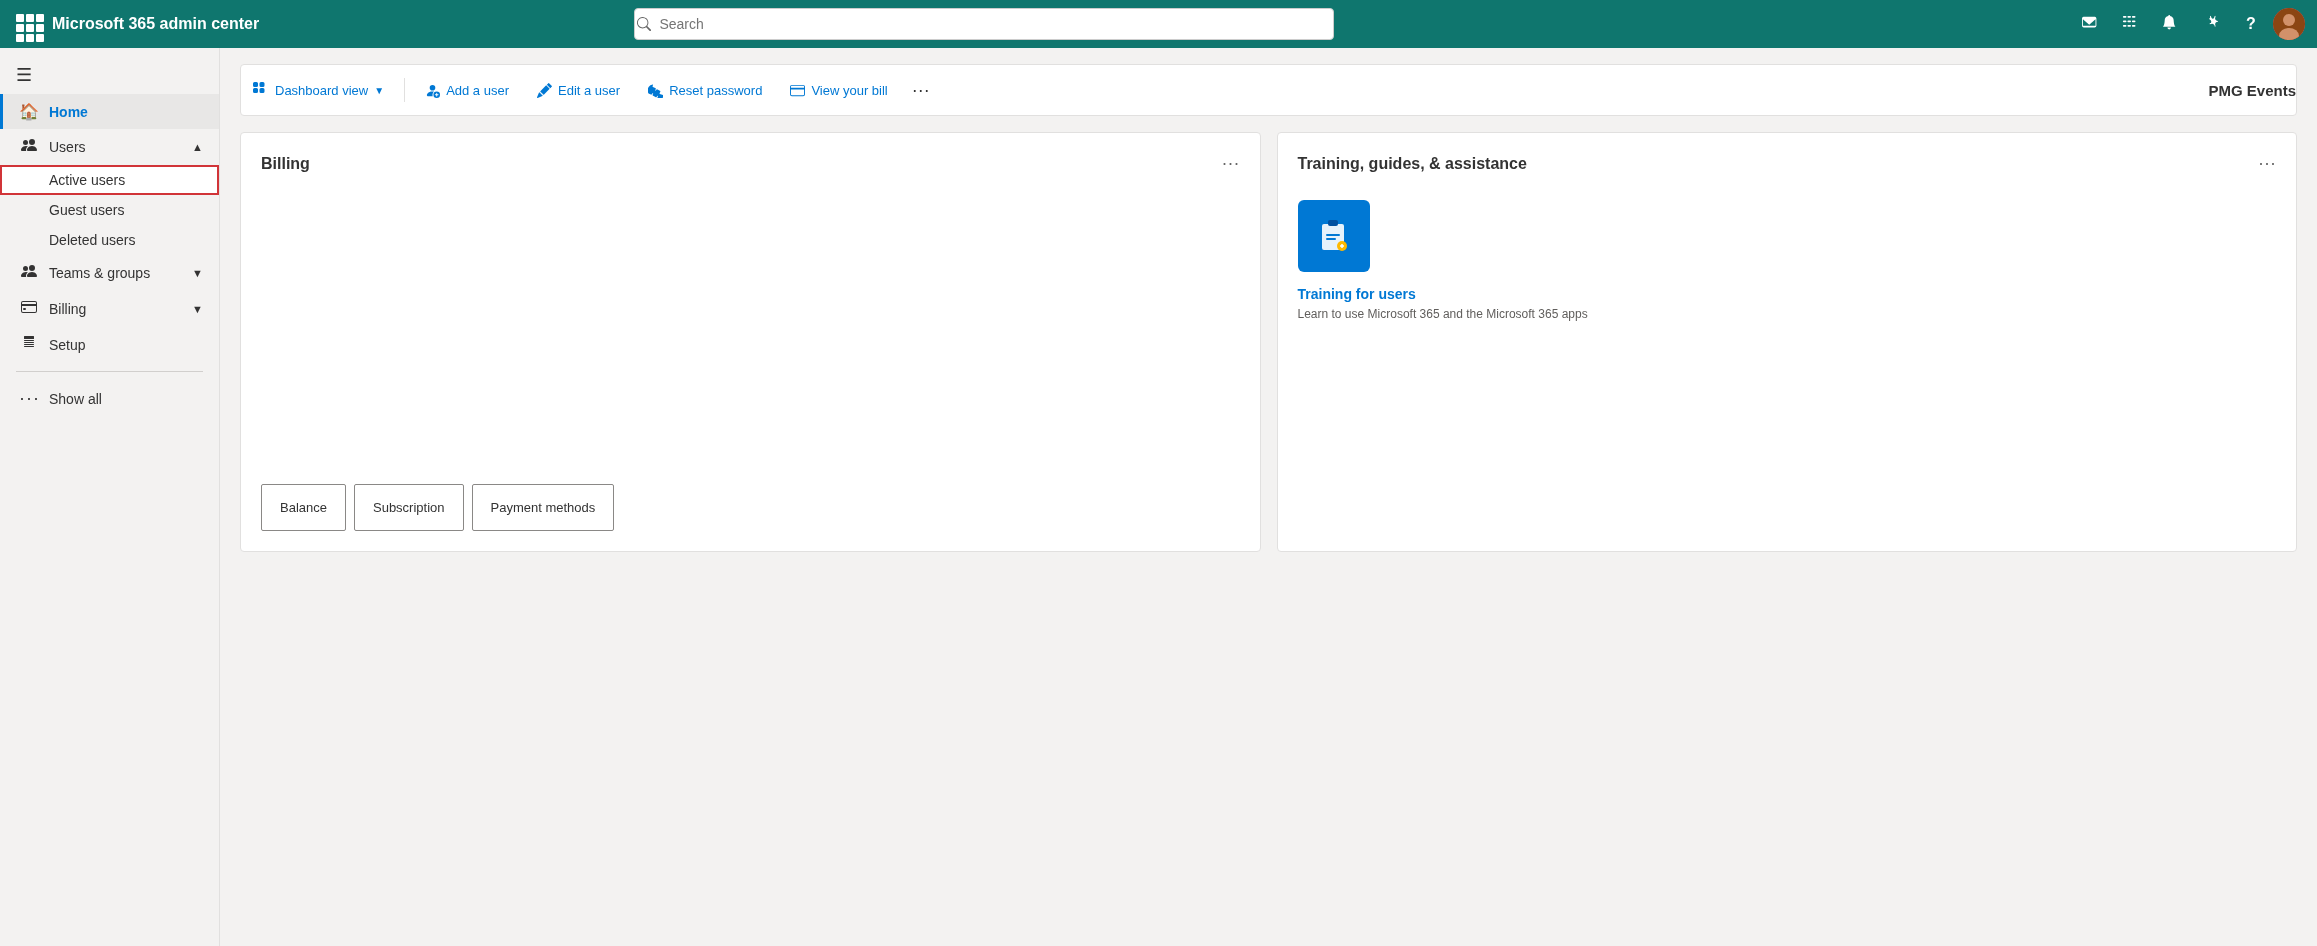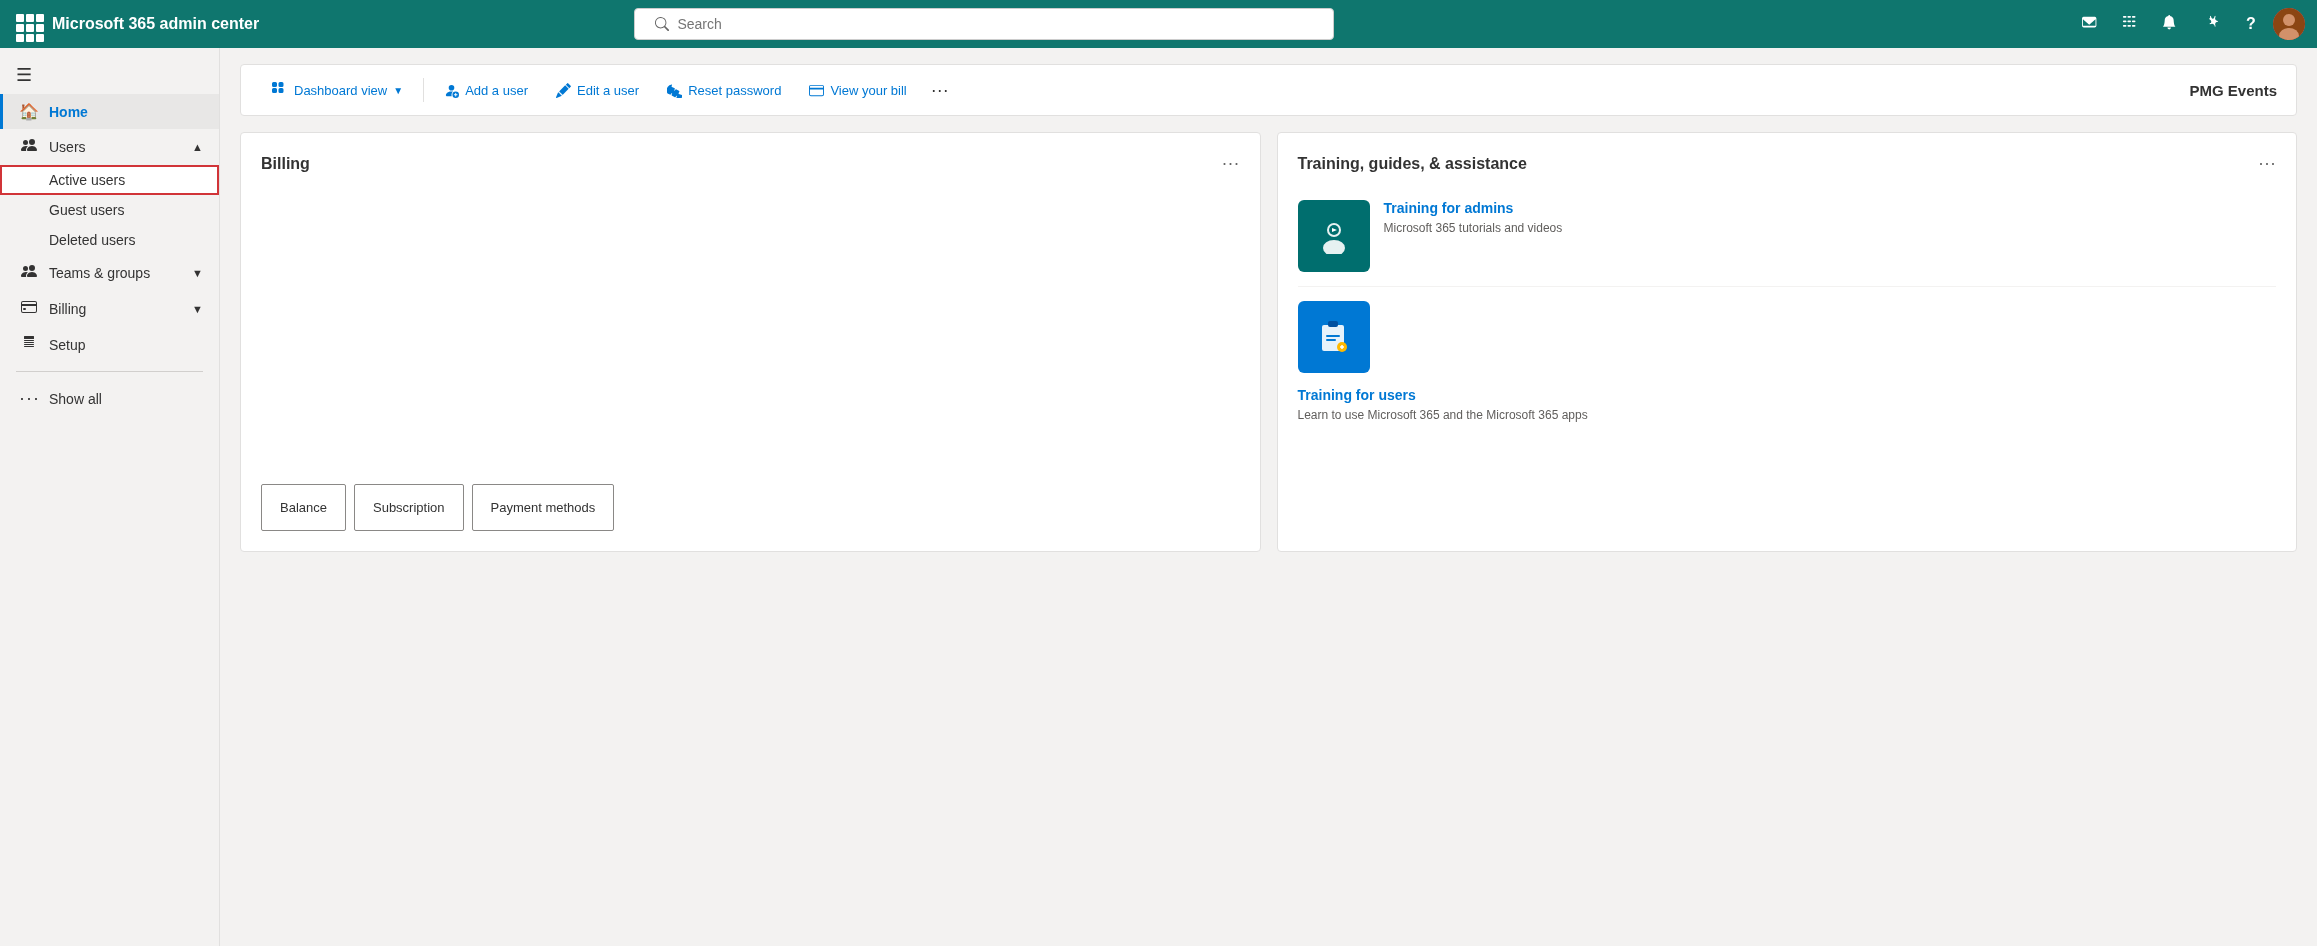--- a/index.html
+++ b/index.html
@@ -21,21 +21,21 @@
     }
     .top-nav-waffle span {
       width: 8px; height: 8px; background: white; border-radius: 1px; display: block;
     }
     .top-nav-title {
       color: white; font-size: 16px; font-weight: 600; white-space: nowrap; flex-shrink: 0;
     }
     .top-nav-search {
       flex: 1; max-width: 700px; margin: 0 auto;
       background: white; border-radius: 4px; height: 32px;
-      display: flex; align-items: center; padding: 0 20px; gap: 8px;
+      display: flex; align-items: center; padding: 0 2px; gap: 8px;
       border: 1px solid #ccc;
     }
     .top-nav-search input {
       border: none; outline: none; flex: 1; font-size: 14px; color: #333;
     }
     .top-nav-icons {
       margin-left: auto; display: flex; align-items: center; gap: 4px;
     }
     .top-nav-icon-btn {
       color: white; background: none; border: none; cursor: pointer;
@@ -80,21 +80,21 @@
     .sidebar-divider { height: 1px; background: #d1cfcd; margin: 8px 16px; }
 
     
     .main-content {
       flex: 1; overflow-y: auto; padding: 16px 20px;
     }
 
     
     .toolbar {
       background: white; border: 1px solid #e1e0df; border-radius: 4px;
-      display: flex; align-items: center; padding: 0 19px; height: 52px;
+      display: flex; align-items: center; padding: 0 0; height: 52px;
       gap: 4px; margin-bottom: 16px;
     }
     .toolbar-btn {
       display: flex; align-items: center; gap: 6px;
       padding: 6px 12px; border: none; background: none;
       cursor: pointer; color: #0078d4; font-size: 13px; border-radius: 4px;
       white-space: nowrap;
     }
     .toolbar-divider { width: 1px; height: 24px; background: #e1e0df; margin: 0 4px; }
     .toolbar-title {
@@ -359,36 +359,20 @@
 
       <div class="card">
         <div class="card-header">
           <span class="card-title">Training, guides, &amp; assistance</span>
           <button class="card-more">
             <span>···</span>
           </button>
         </div>
         <div class="card-body">
 
-          <div class="training-item">
-            <div class="training-icon-wrap training-icon-teal">
-              <svg width="36" height="36" viewBox="0 0 36 36">
-
-                <circle cx="18" cy="12" r="7" fill="white" opacity="0.9"></circle>
-                <ellipse cx="18" cy="30" rx="11" ry="8" fill="white" opacity="0.9"></ellipse>
-
-                <circle cx="18" cy="12" r="5" fill="#006e6e"></circle>
-                <polygon points="16,10 16,14 21,12" fill="white"></polygon>
-              </svg>
-            </div>
-            <div class="training-text">
-              <h4>Training for admins</h4>
-              <p>Microsoft 365 tutorials and videos</p>
-            </div>
-          </div>
 
 
           <div class="training-item">
             <div class="training-icon-wrap training-icon-blue">
               <svg width="40" height="40" viewBox="0 0 40 40">
 
                 <rect x="8" y="8" width="22" height="26" rx="2" fill="white" opacity="0.9"></rect>
                 <rect x="14" y="4" width="10" height="6" rx="2" fill="#0050a0"></rect>
                 <rect x="12" y="18" width="14" height="2" rx="1" fill="#0078d4"></rect>
                 <rect x="12" y="22" width="10" height="2" rx="1" fill="#0078d4"></rect>

